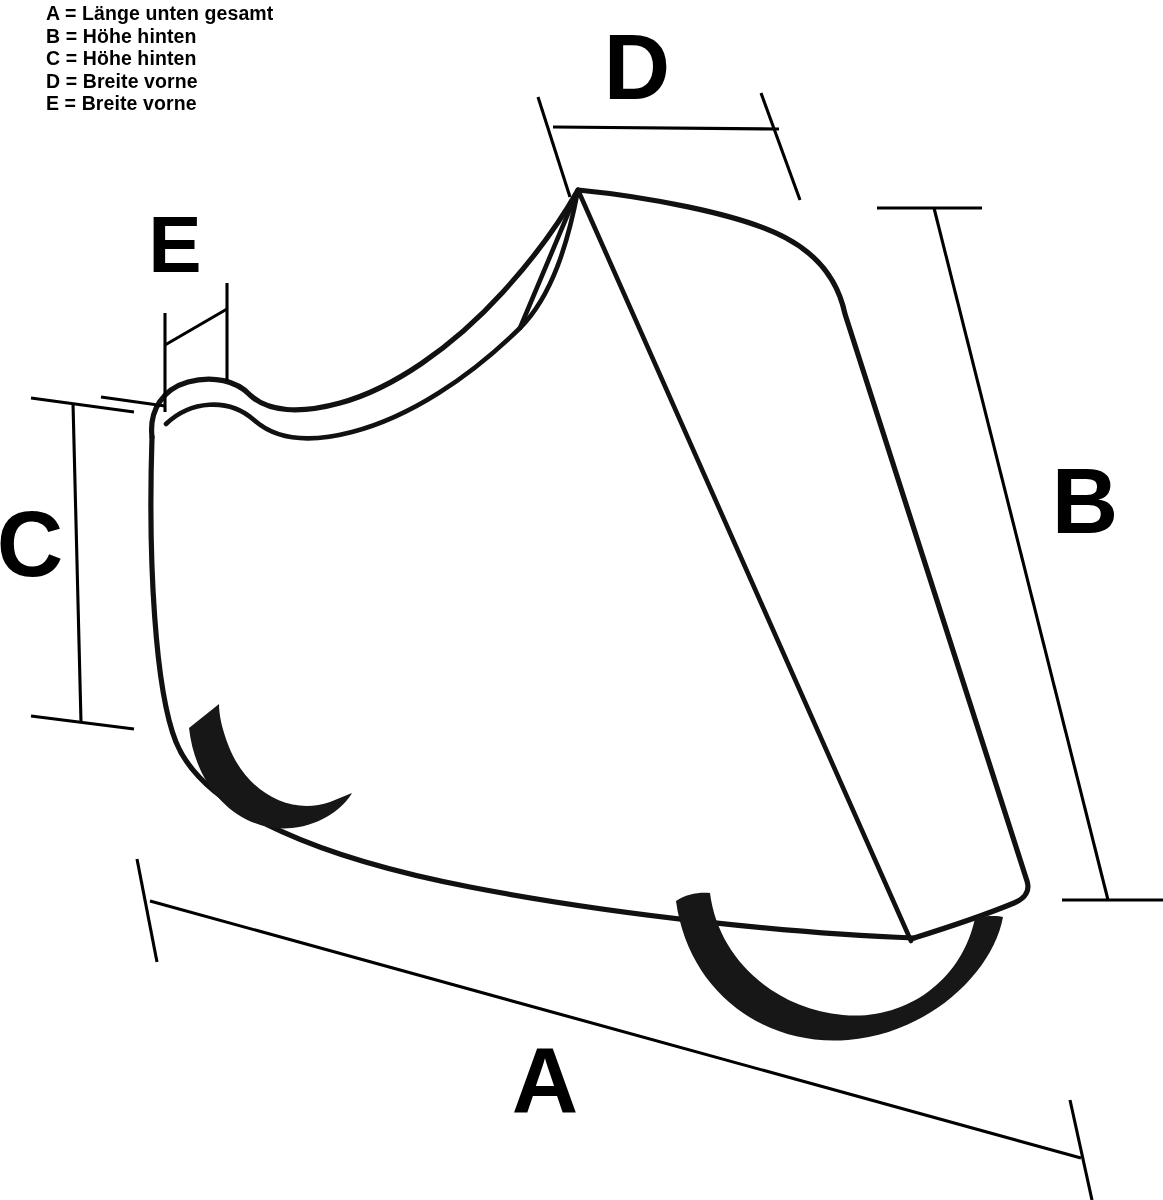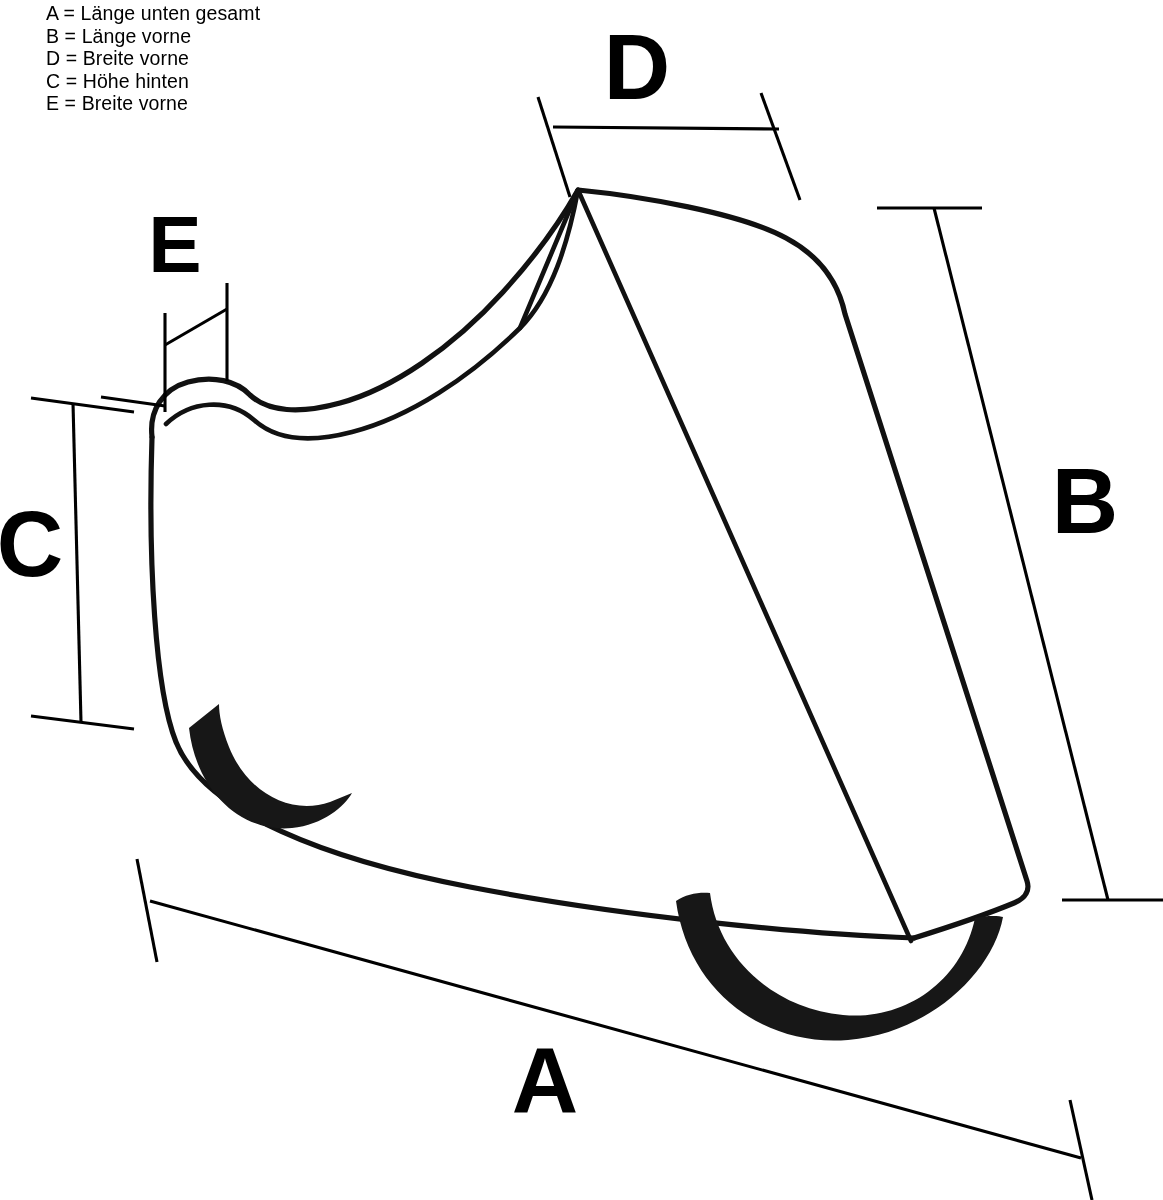--- a/index.html
+++ b/index.html
@@ -28,21 +28,21 @@
   }
   .legend-block {
     position: absolute;
     left: 46px;
     top: 2px;
     width: 400px;
   }
   .legend-line {
     font-family: "Liberation Sans", sans-serif;
     font-size: 19.5px;
-    font-weight: normal;
+    font-weight: bold;
     color: #000000;
     line-height: 22.6px;
     letter-spacing: 0.1px;
     white-space: nowrap;
   }
   text.dim-letter {
     font-family: "Liberation Sans", sans-serif;
     font-weight: bold;
     fill: #000000;
   }
@@ -77,23 +77,23 @@
     stroke-linecap: butt;
   }
 </style>
 </head>
 <body>
 
 <div id="diagram-root">
 
   <div class="legend-block">
     <div class="legend-line">A = Länge unten gesamt</div>
-    <div class="legend-line">B = Länge vorne</div>
+    <div class="legend-line">B = Höhe hinten</div>
+    <div class="legend-line">C = Höhe hinten</div>
     <div class="legend-line">D = Breite vorne</div>
-    <div class="legend-line">C = Höhe hinten</div>
     <div class="legend-line">E = Breite vorne</div>
   </div>
 
   <svg class="canvas" viewBox="0 0 1163 1200" xmlns="http://www.w3.org/2000/svg">
 
     <g>
 
       <path class="cover-outline" d="M 152 437
            C 149 410, 163 389, 188 382
            C 213 375, 237 381, 250 395

